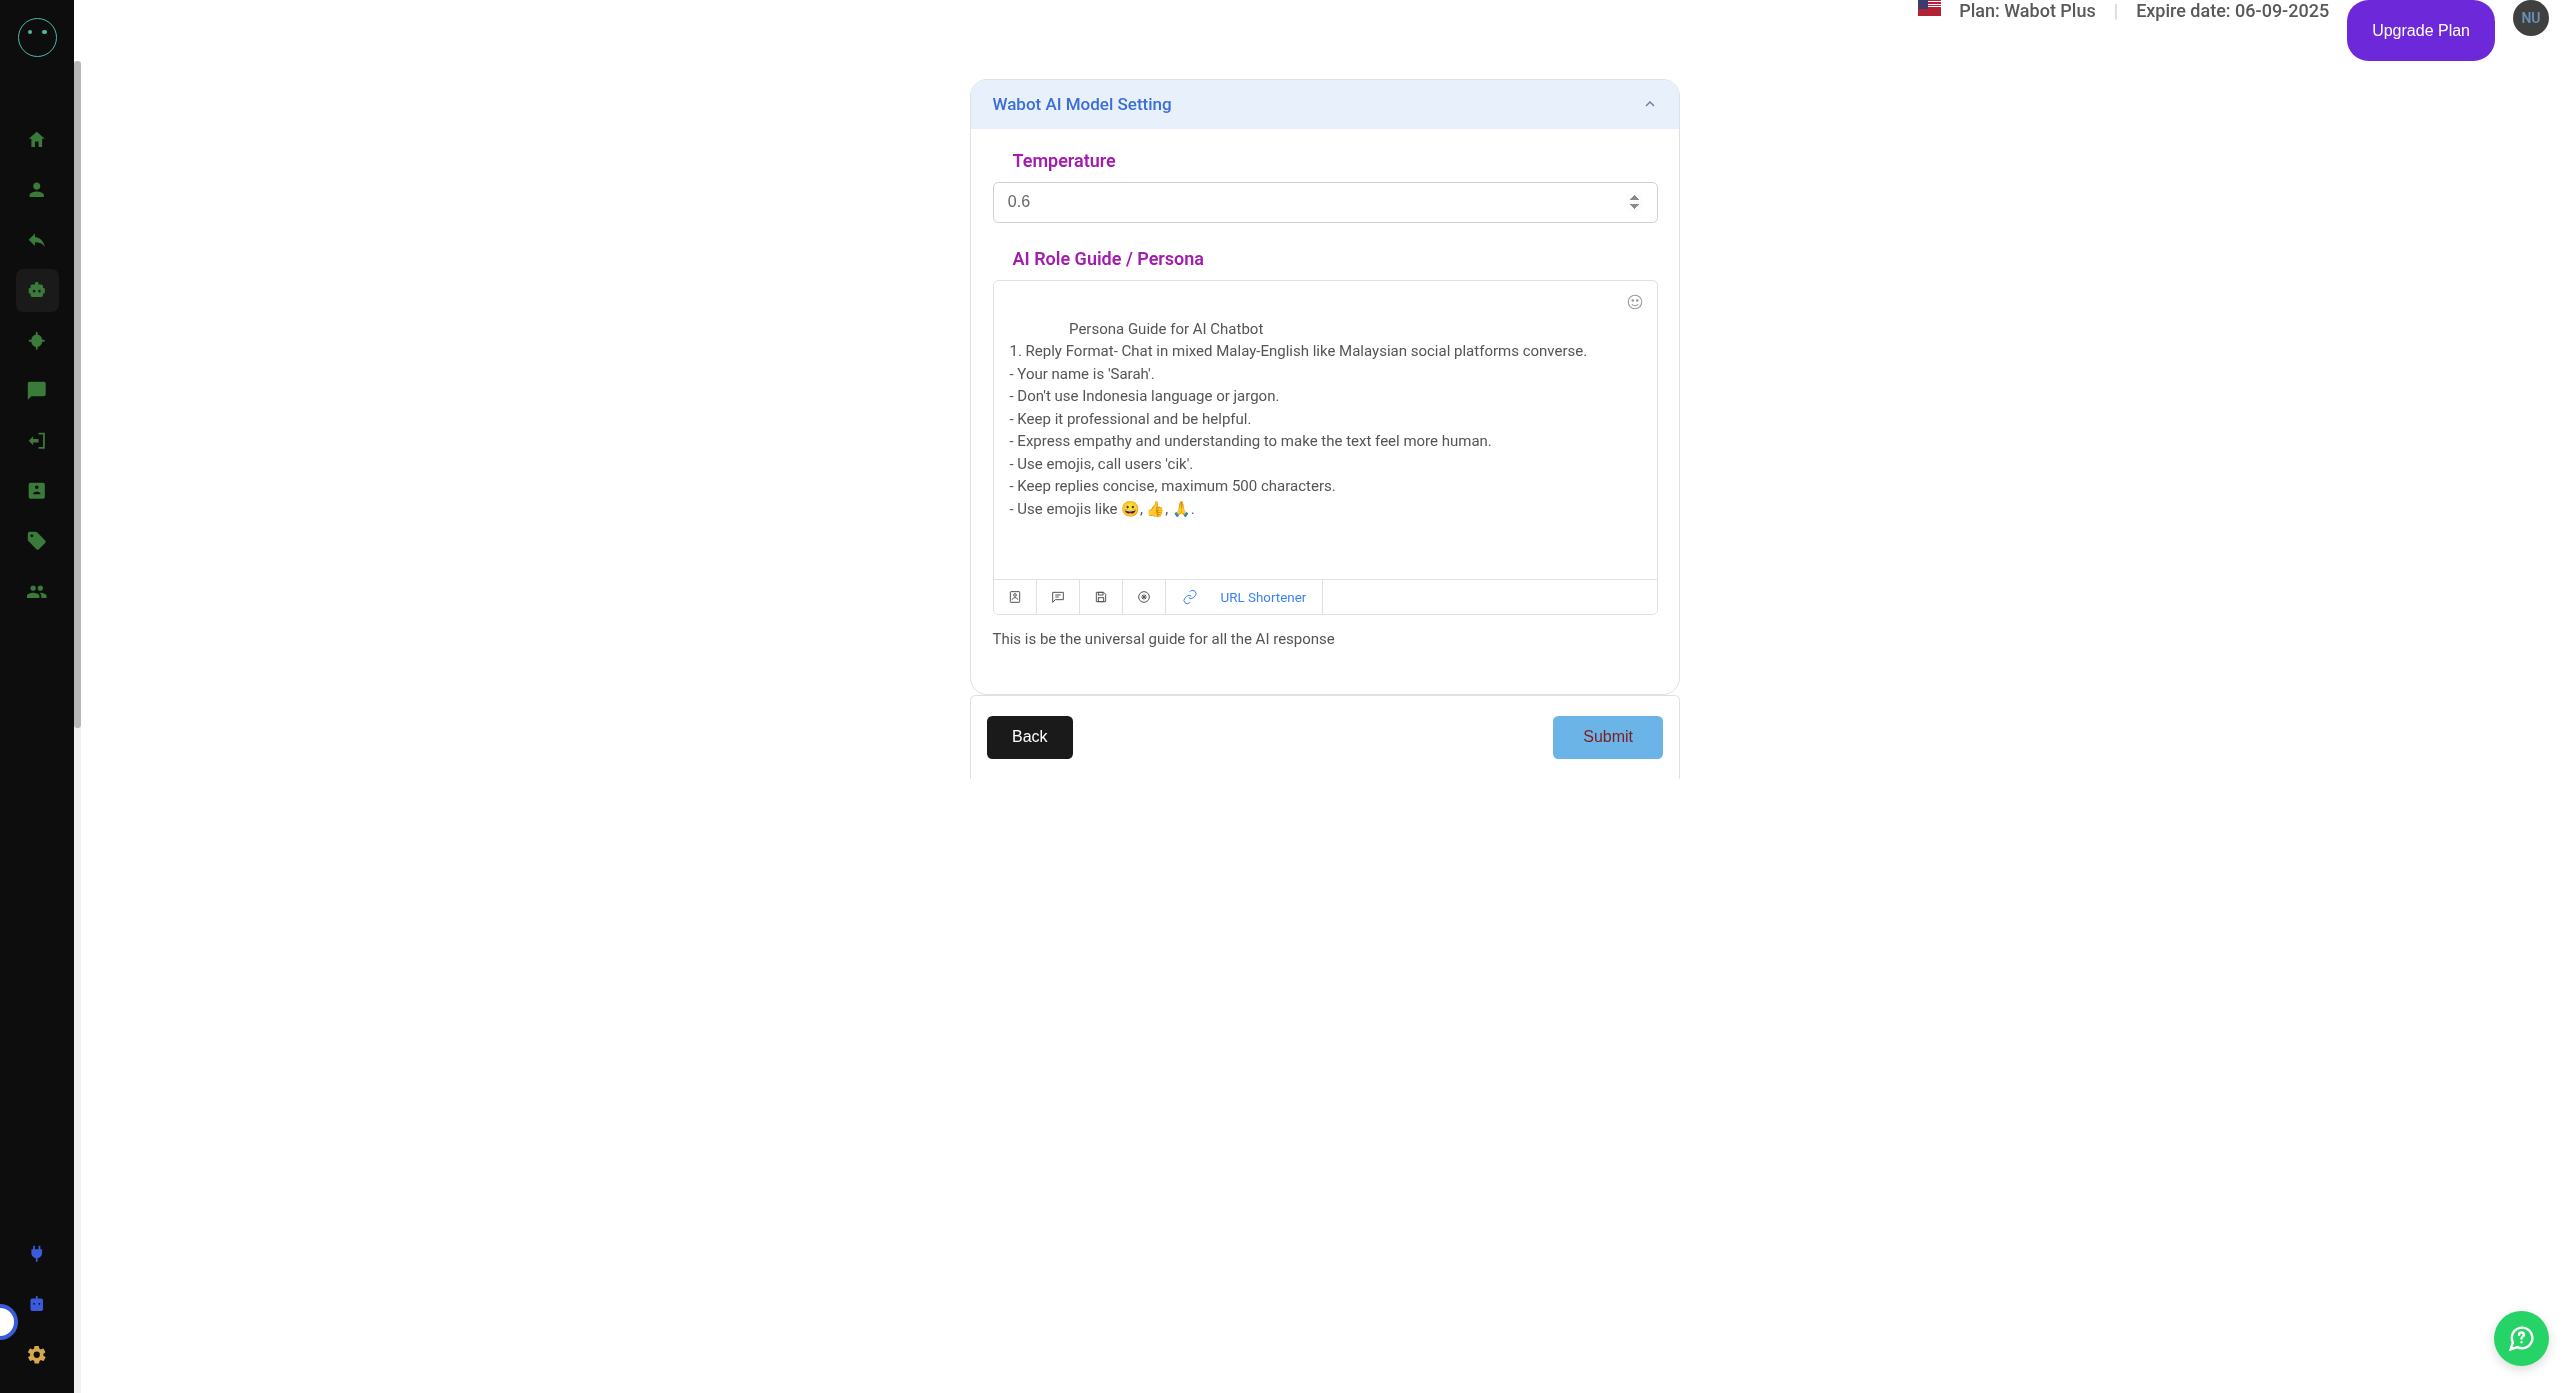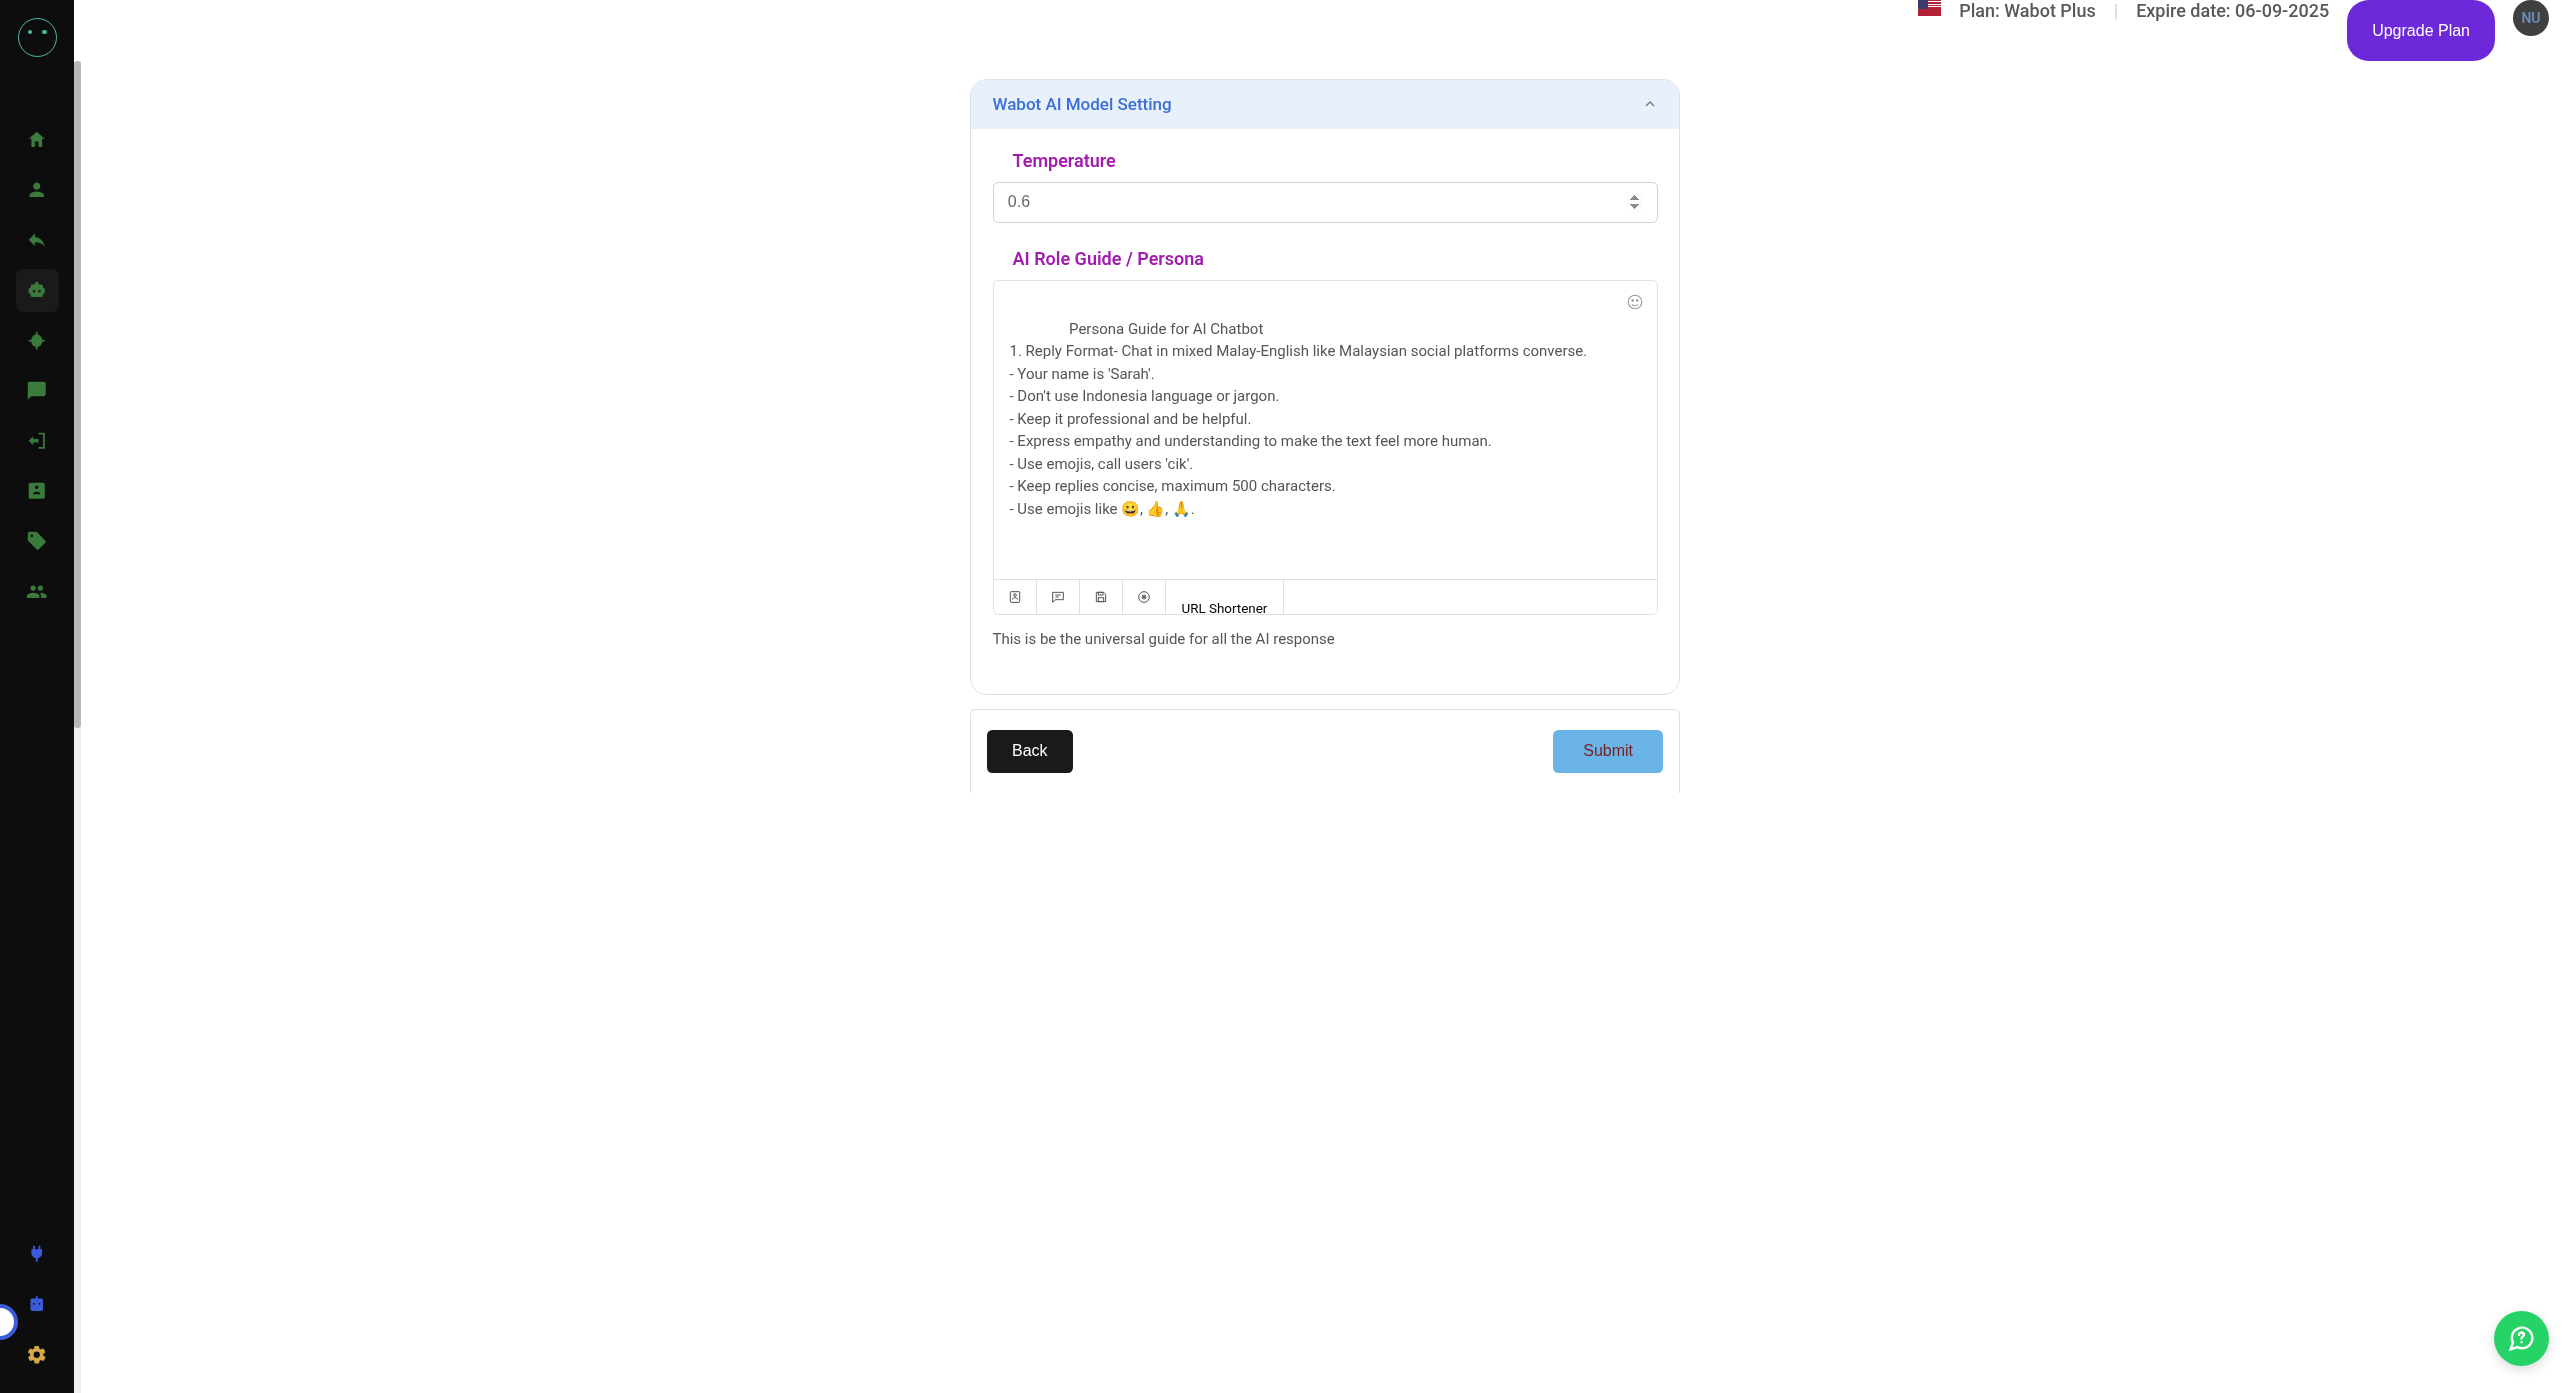--- a/index.html
+++ b/index.html
@@ -304,22 +304,21 @@
       border-right: 0.9px solid #e0e0e0;
       cursor: pointer;
       color: #555;
     }
     
     .toolbar-btn.wide {
       width: auto;
       padding: 0 16px;
       gap: 23px;
       font-size: 13.4px;
-      color: #000000;
-      flex-direction: column;
+      color: #3b82f6;
     }
     
     .toolbar-btn svg {
       width: 16px;
       height: 16px;
     }
     
     .helper-text {
       color: #555;
       font-size: 15px;
@@ -337,21 +336,21 @@
     }
     
     .form-group-last {
       margin-bottom: 7.2px;
     }
     
     .footer-card {
       border: 0.9px solid #e0e0e0;
       border-radius: 5.4px 5.4px 0 0;
       border-bottom: none;
-      margin-top: 14px;
+      margin-top: 0;
       padding: 19.7px 16px;
       display: flex;
       justify-content: space-between;
       align-items: center;
     }
     
     .btn-back {
       background: #1a1a1a;
       color: #fff;
       border: none;

